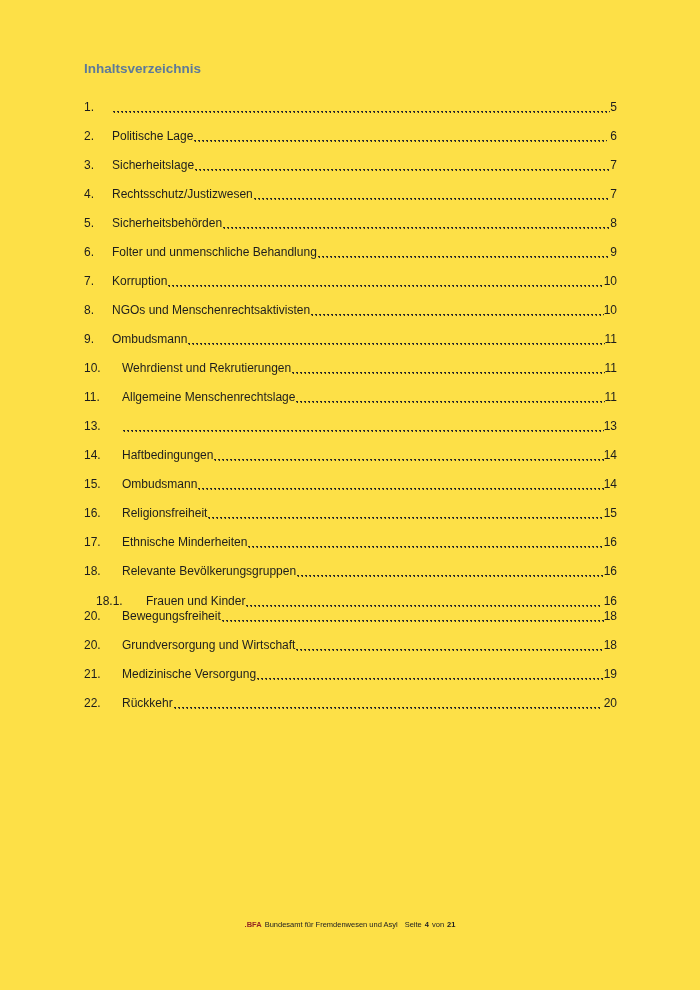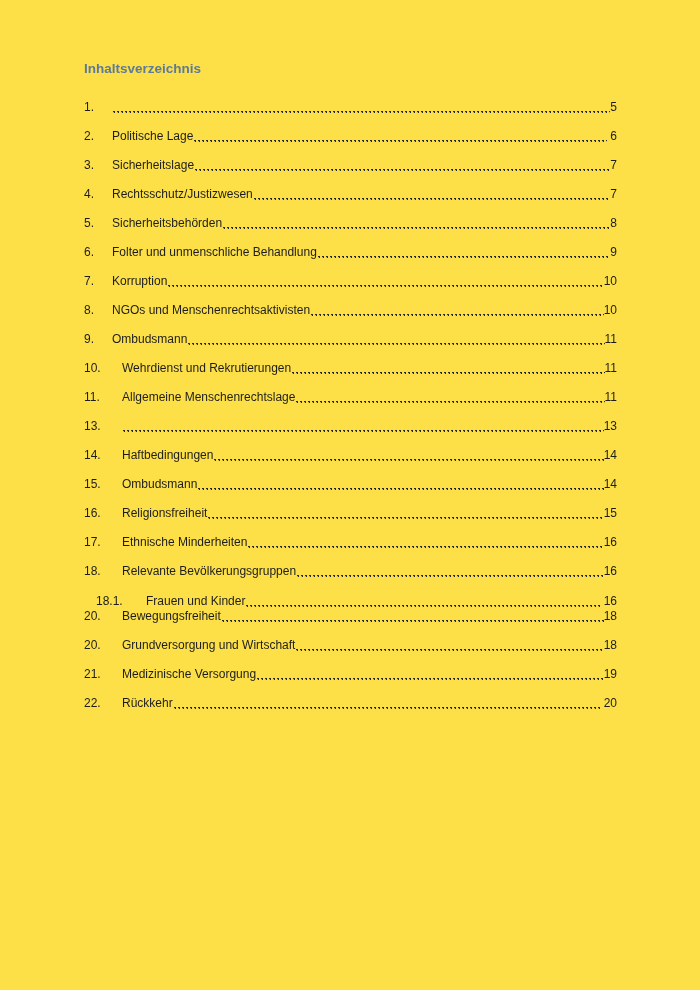--- a/index.html
+++ b/index.html
@@ -233,14 +233,22 @@
         <span class="pg">19</span>
       </div>
       <div class="toc-entry wide">
         <span class="num">22.</span>
         <span class="label">Rückkehr</span>
         <span class="dots"></span>
         <span class="pg">&nbsp;20</span>
       </div>
     </nav>
 
+  <div class="footer">
+    <span class="f-logo">.BFA</span>
+    <span class="f-org">Bundesamt für Fremdenwesen und Asyl</span>
+    <span class="f-lbl">Seite</span>
+    <span class="f-num">4</span>
+    <span class="f-lbl">von</span>
+    <span class="f-num">21</span>
+  </div>
 
 </div>
 
 </body></html>

